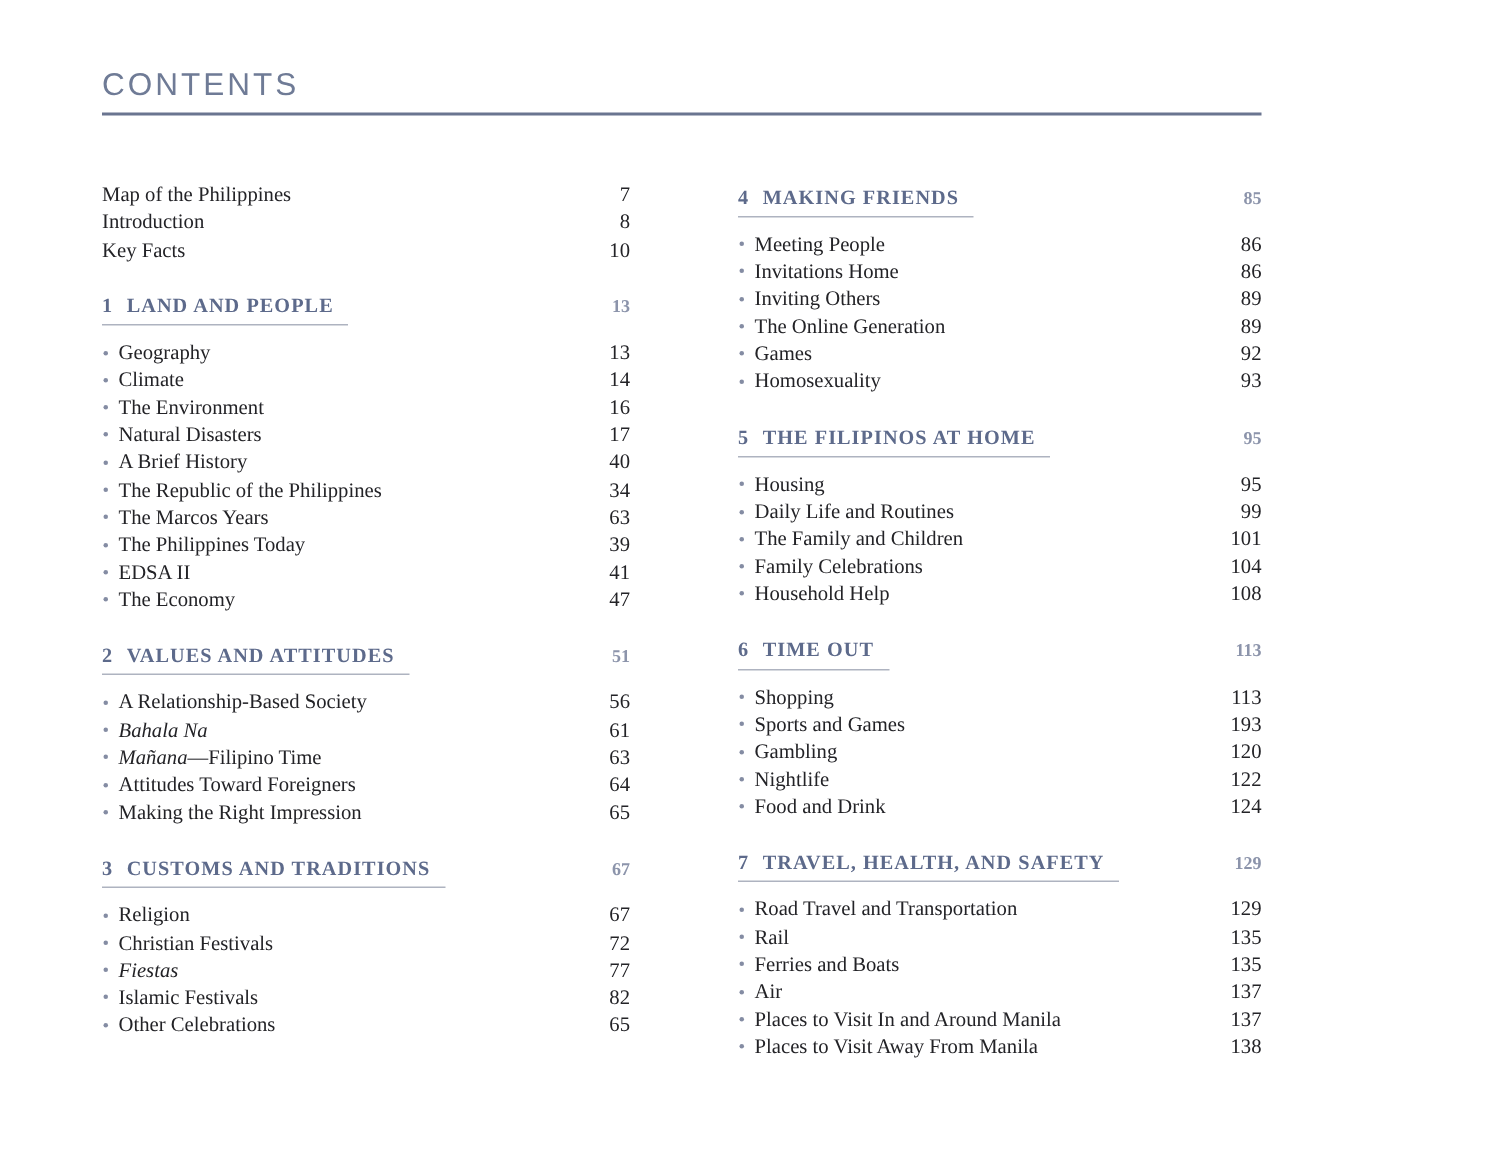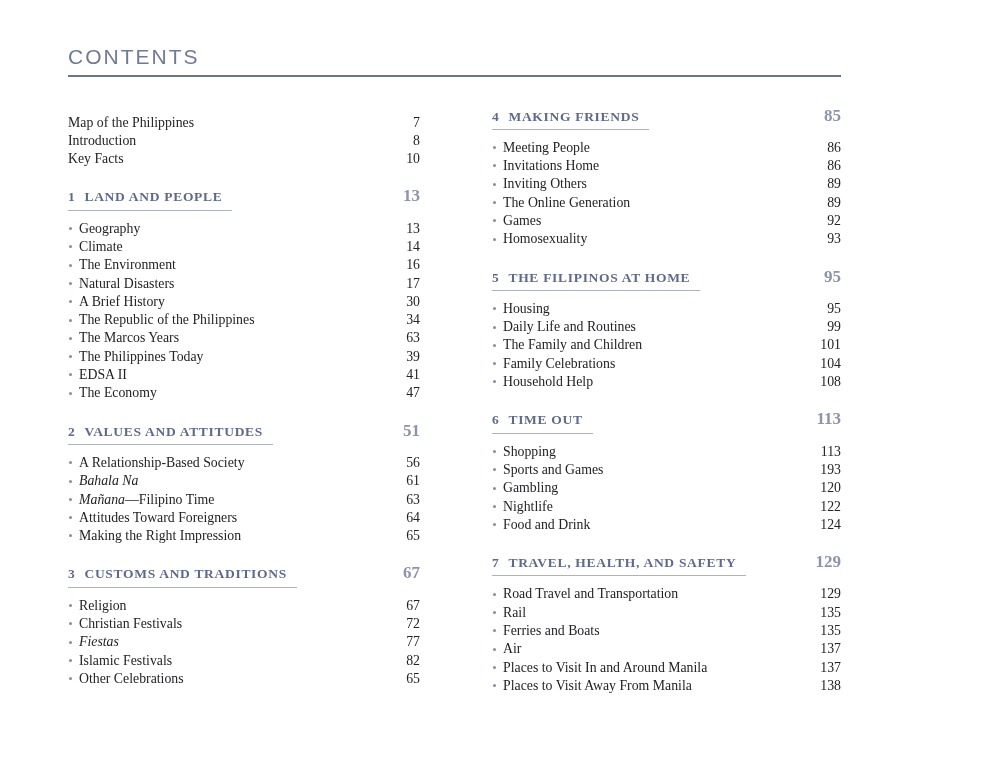--- a/index.html
+++ b/index.html
@@ -33,21 +33,21 @@
     margin-top: 5px;
     margin-bottom: 30px;
   }
   .columns {
     display: flex;
     justify-content: space-between;
     align-items: center;
   }
   .col { box-sizing: border-box; }
   .col-left  { width: 352px; }
-  .col-right { width: 349px; }
+  .col-right { width: 349px; margin-top: 16px; }
 
   .block.section:not(:first-child) { margin-top: 19px; }
 
   .sec-head {
     display: flex;
     justify-content: space-between;
     align-items: baseline;
     line-height: 18.3px;
     margin-bottom: 9px;
   }
@@ -57,21 +57,21 @@
     padding: 0 10px 3px 0;
     color: var(--accent-heading, #5d6a8b);
     font-weight: 700;
     font-size: 13.5px;
     letter-spacing: 0.7px;
   }
   .sec-num { margin-right: 9px; }
   .sec-page {
     color: var(--accent-page-number, #8c94ab);
     font-weight: 700;
-    font-size: 17px;
+    font-size: 12px;
   }
 
   .row {
     display: flex;
     justify-content: space-between;
     align-items: baseline;
     line-height: 18.3px;
     font-size: 13.8px;
   }
   .entry-left { min-width: 0; }
@@ -129,21 +129,21 @@
           <div class="row">
             <span class="entry-left"><span class="bullet"></span><span>The Environment</span></span>
             <span class="entry-page">16</span>
           </div>
           <div class="row">
             <span class="entry-left"><span class="bullet"></span><span>Natural Disasters</span></span>
             <span class="entry-page">17</span>
           </div>
           <div class="row">
             <span class="entry-left"><span class="bullet"></span><span>A Brief History</span></span>
-            <span class="entry-page">30</span>
+            <span class="entry-page">40</span>
           </div>
           <div class="row">
             <span class="entry-left"><span class="bullet"></span><span>The Republic of the Philippines</span></span>
             <span class="entry-page">34</span>
           </div>
           <div class="row">
             <span class="entry-left"><span class="bullet"></span><span>The Marcos Years</span></span>
             <span class="entry-page">63</span>
           </div>
           <div class="row">

